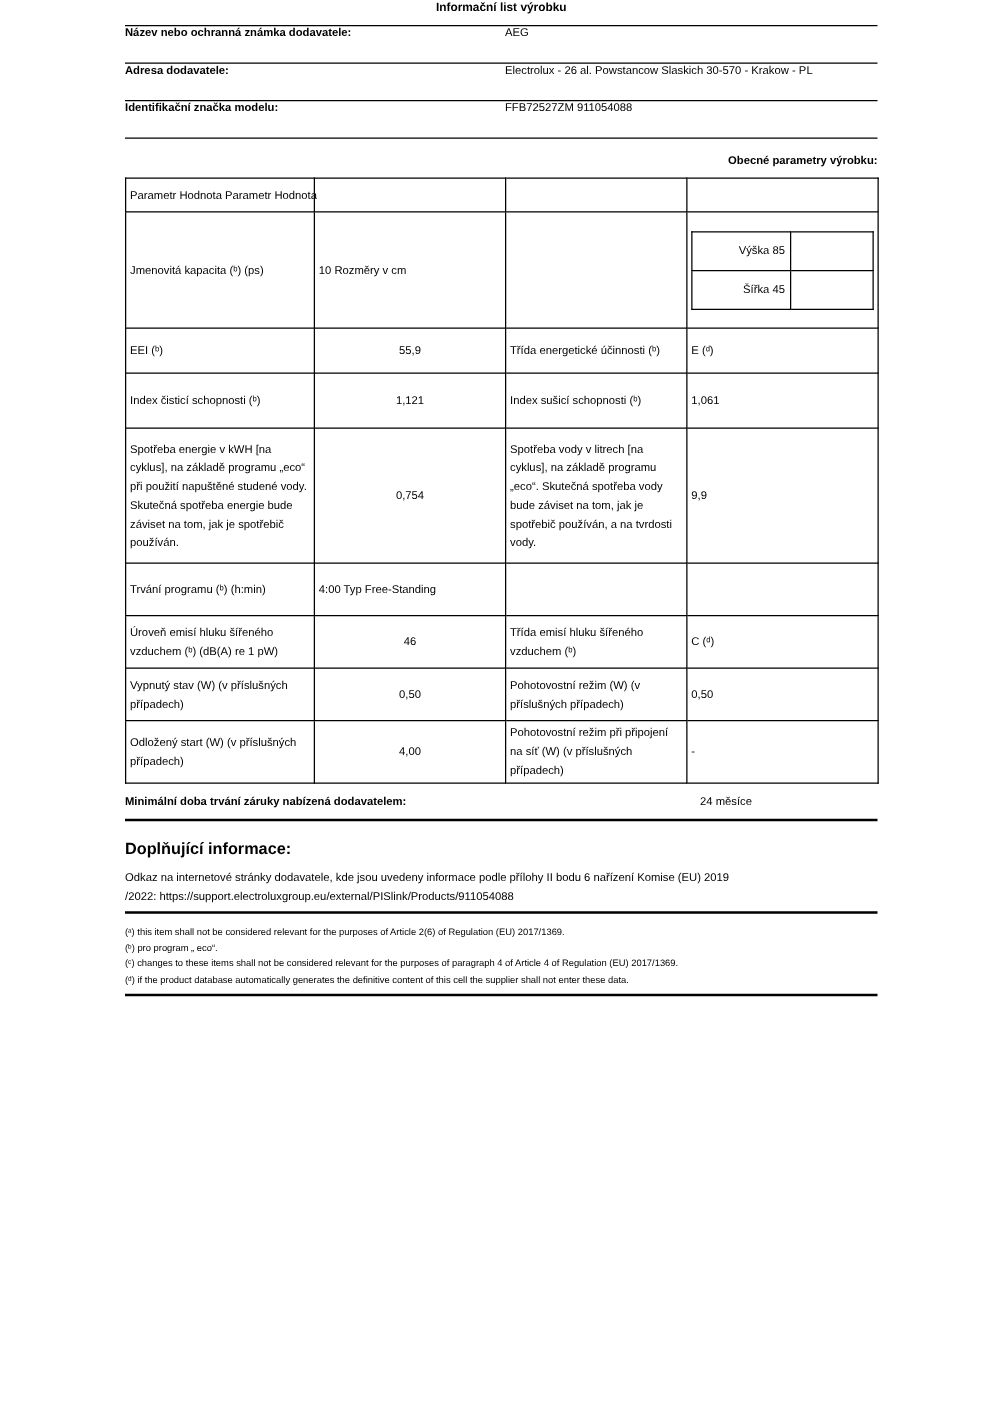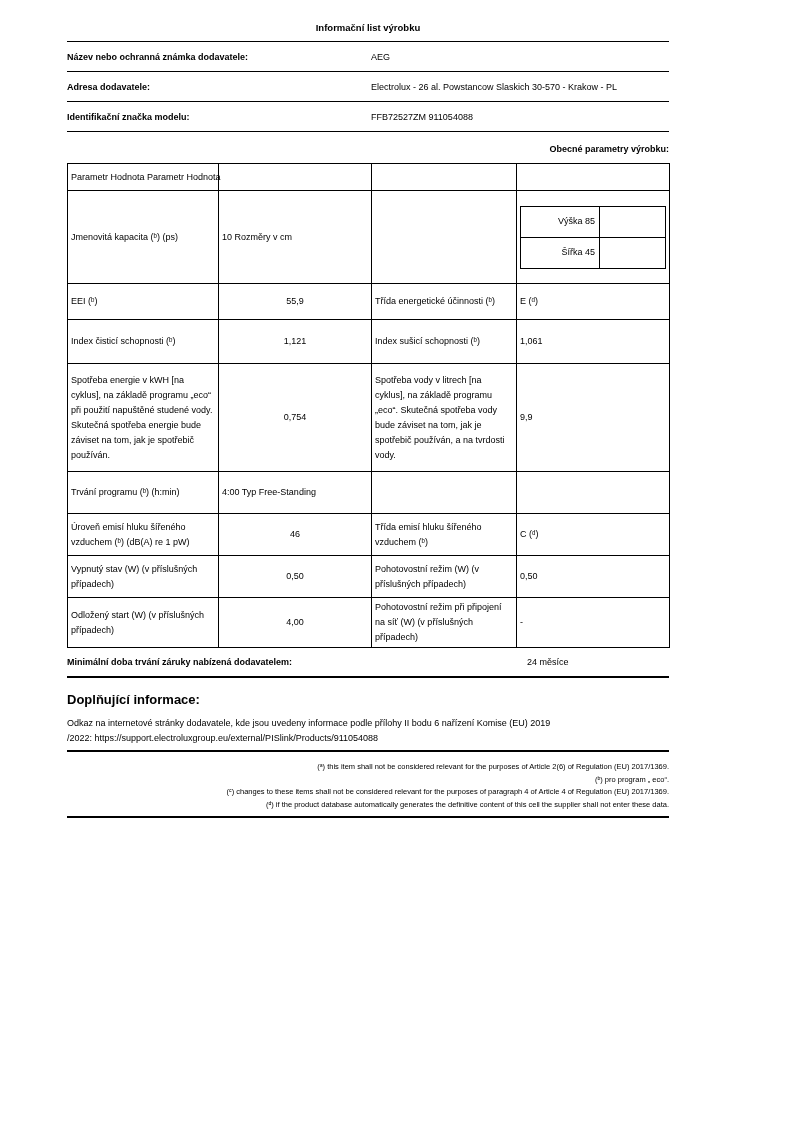--- a/index.html
+++ b/index.html
@@ -6,33 +6,33 @@
   html, body {
     margin: 0; padding: 0;
     background: #ffffff;
     width: 802px; height: 1134px;
     font-family: "Liberation Sans", "DejaVu Sans", sans-serif;
     color: #000;
     overflow: hidden;
   }
   .content {
     width: 602px;
-    margin-left: 67px;
-    padding-top: 22px;
+    margin-left: 100px;
+    padding-top: 1px;
   }
   .doc-title {
     font-size: 9.5px;
     font-weight: 700;
     text-align: center;
     padding-bottom: 8px;
     border-bottom: 1px solid #000;
   }
   .info-row {
     display: flex;
-    align-items: center;
+    align-items: flex-start;
     height: 30px;
     border-bottom: 1px solid #000;
     font-size: 9px;
   }
   .info-row .lbl { font-weight: 700; width: 304px; flex: none; }
   .info-row .val { flex: 1; }
   .section-heading {
     font-size: 9px;
     font-weight: 700;
     margin-top: 12px;
@@ -101,21 +101,20 @@
     line-height: 15px;
     padding-bottom: 4px;
     border-bottom: 2px solid #000;
   }
   .footnotes {
     margin-top: 9px;
     font-size: 7.5px;
     line-height: 12.6px;
     padding-bottom: 5px;
     border-bottom: 2px solid #000;
-    text-align: right;
   }
 </style>
 </head>
 <body>
 
 <div class="content">
 
   <div class="doc-title">Informační list výrobku</div>
 
   <div class="info-row">

